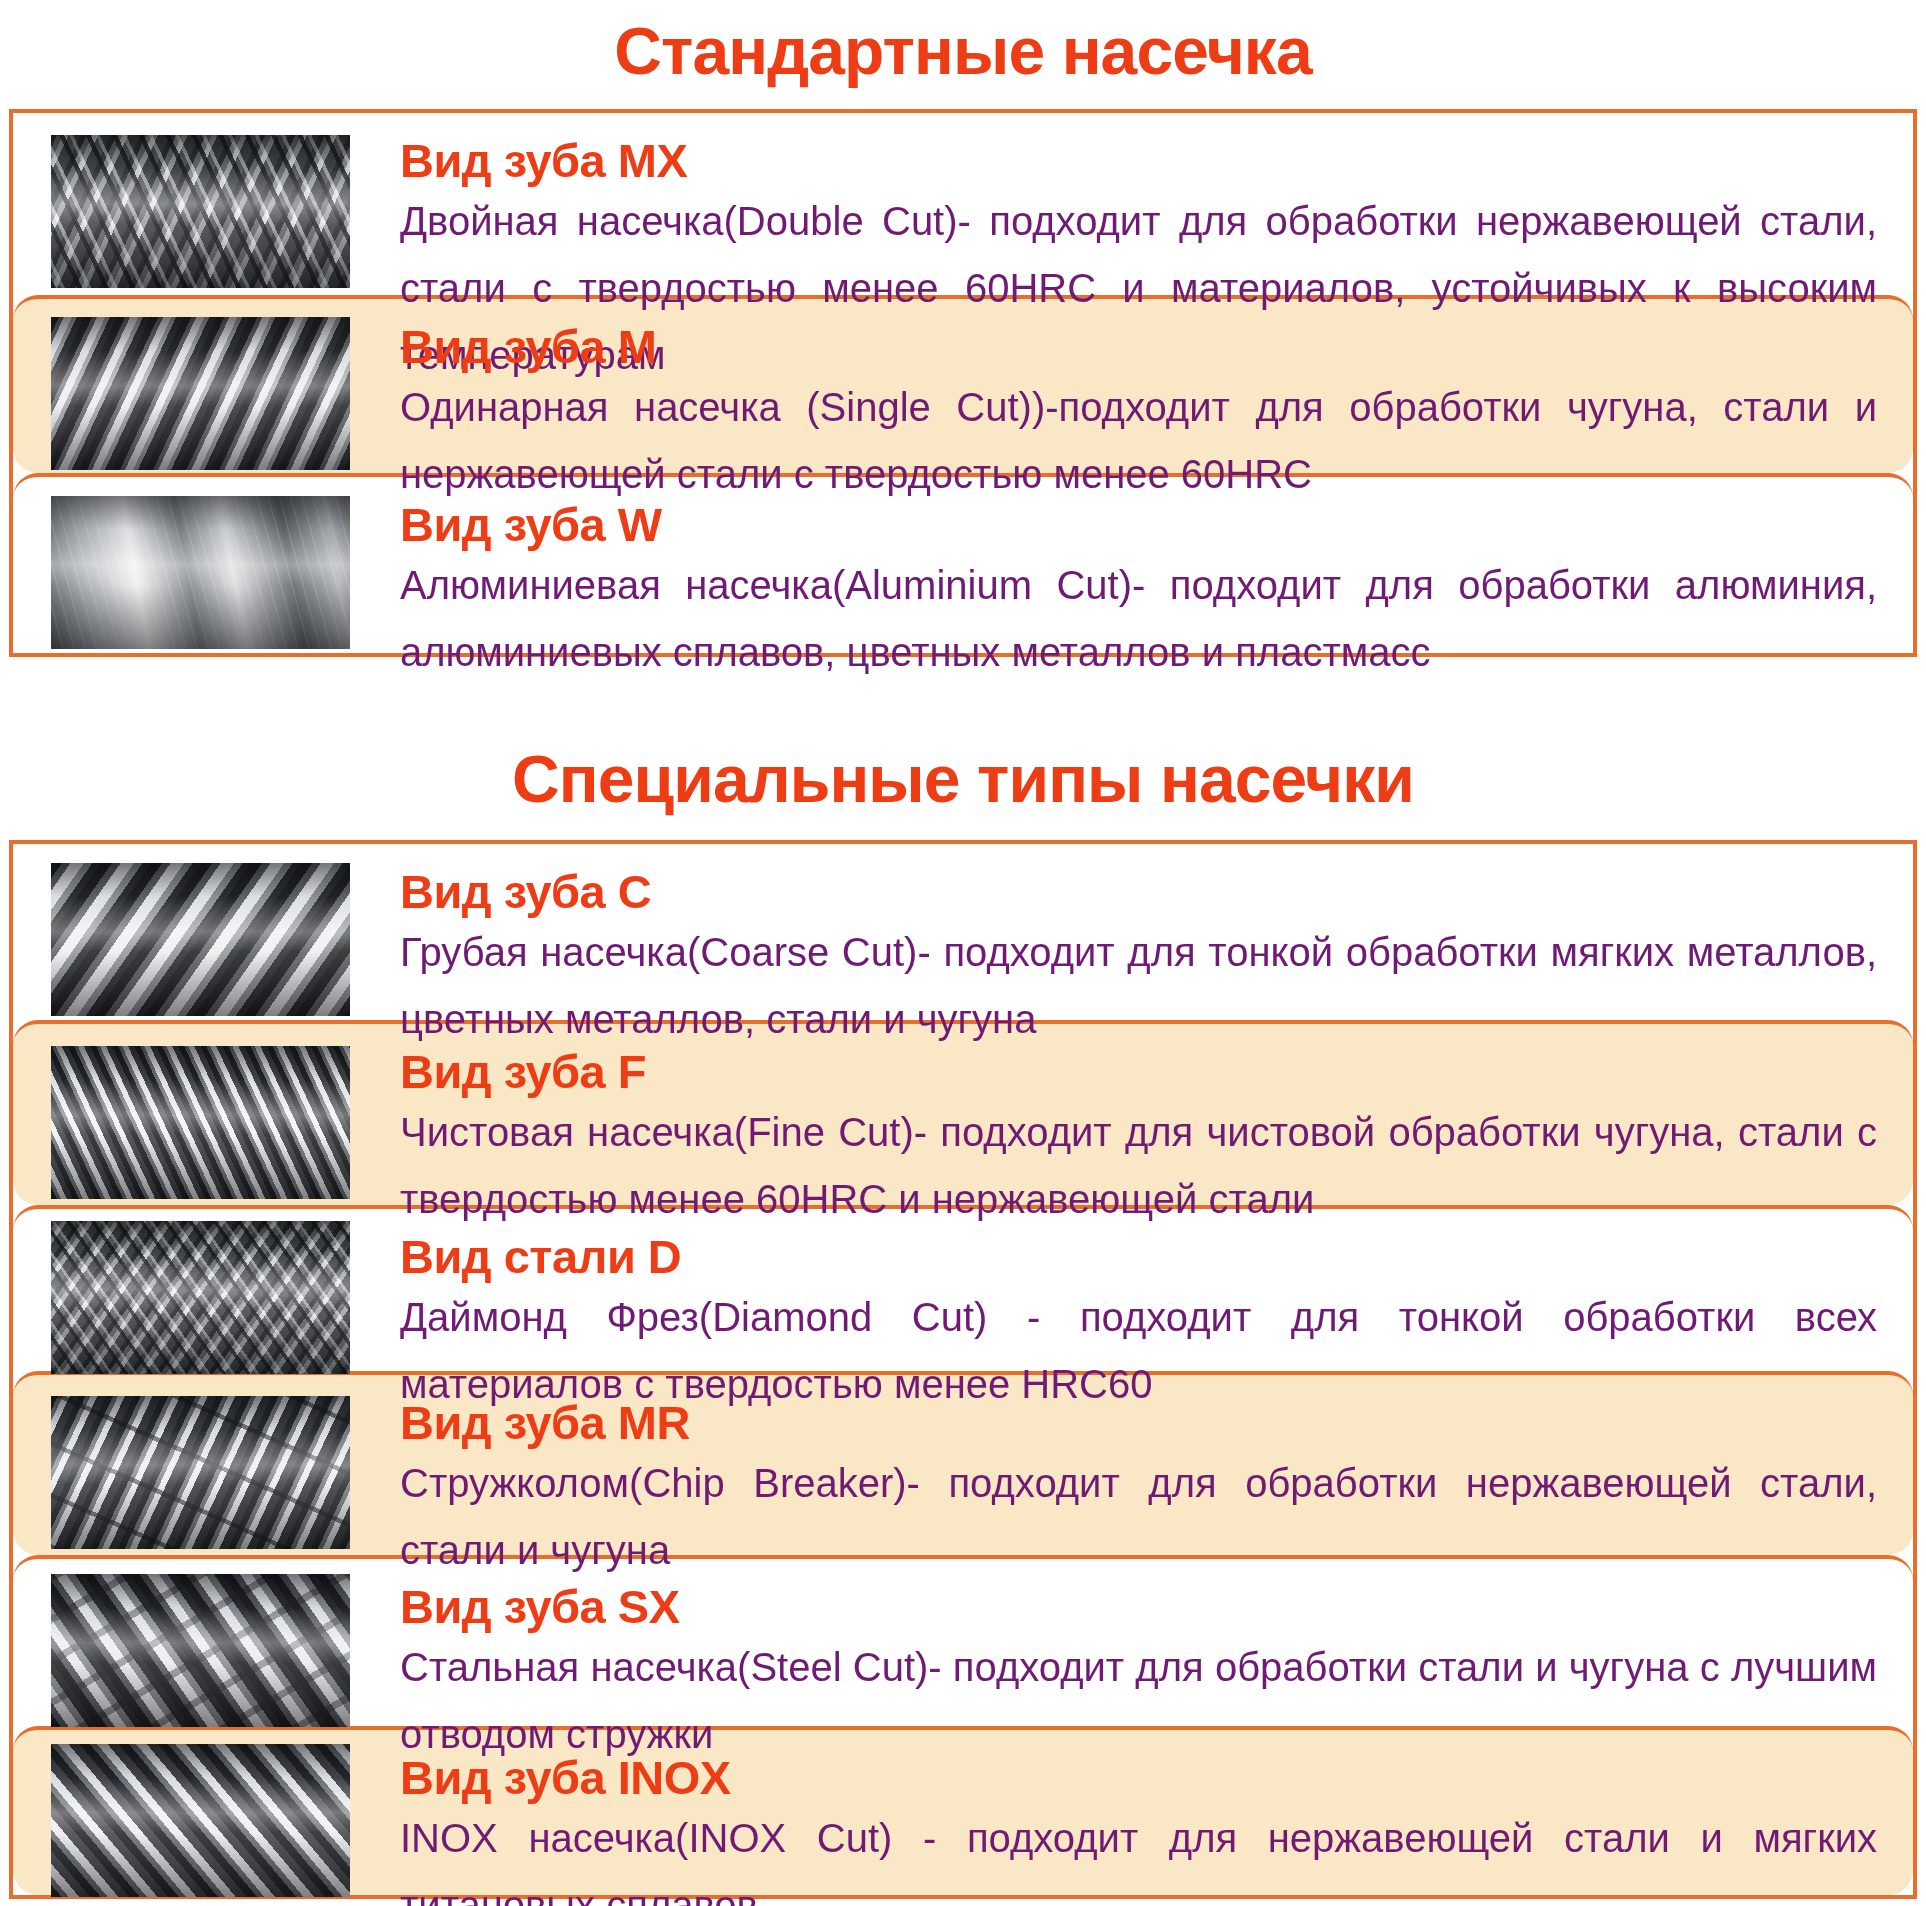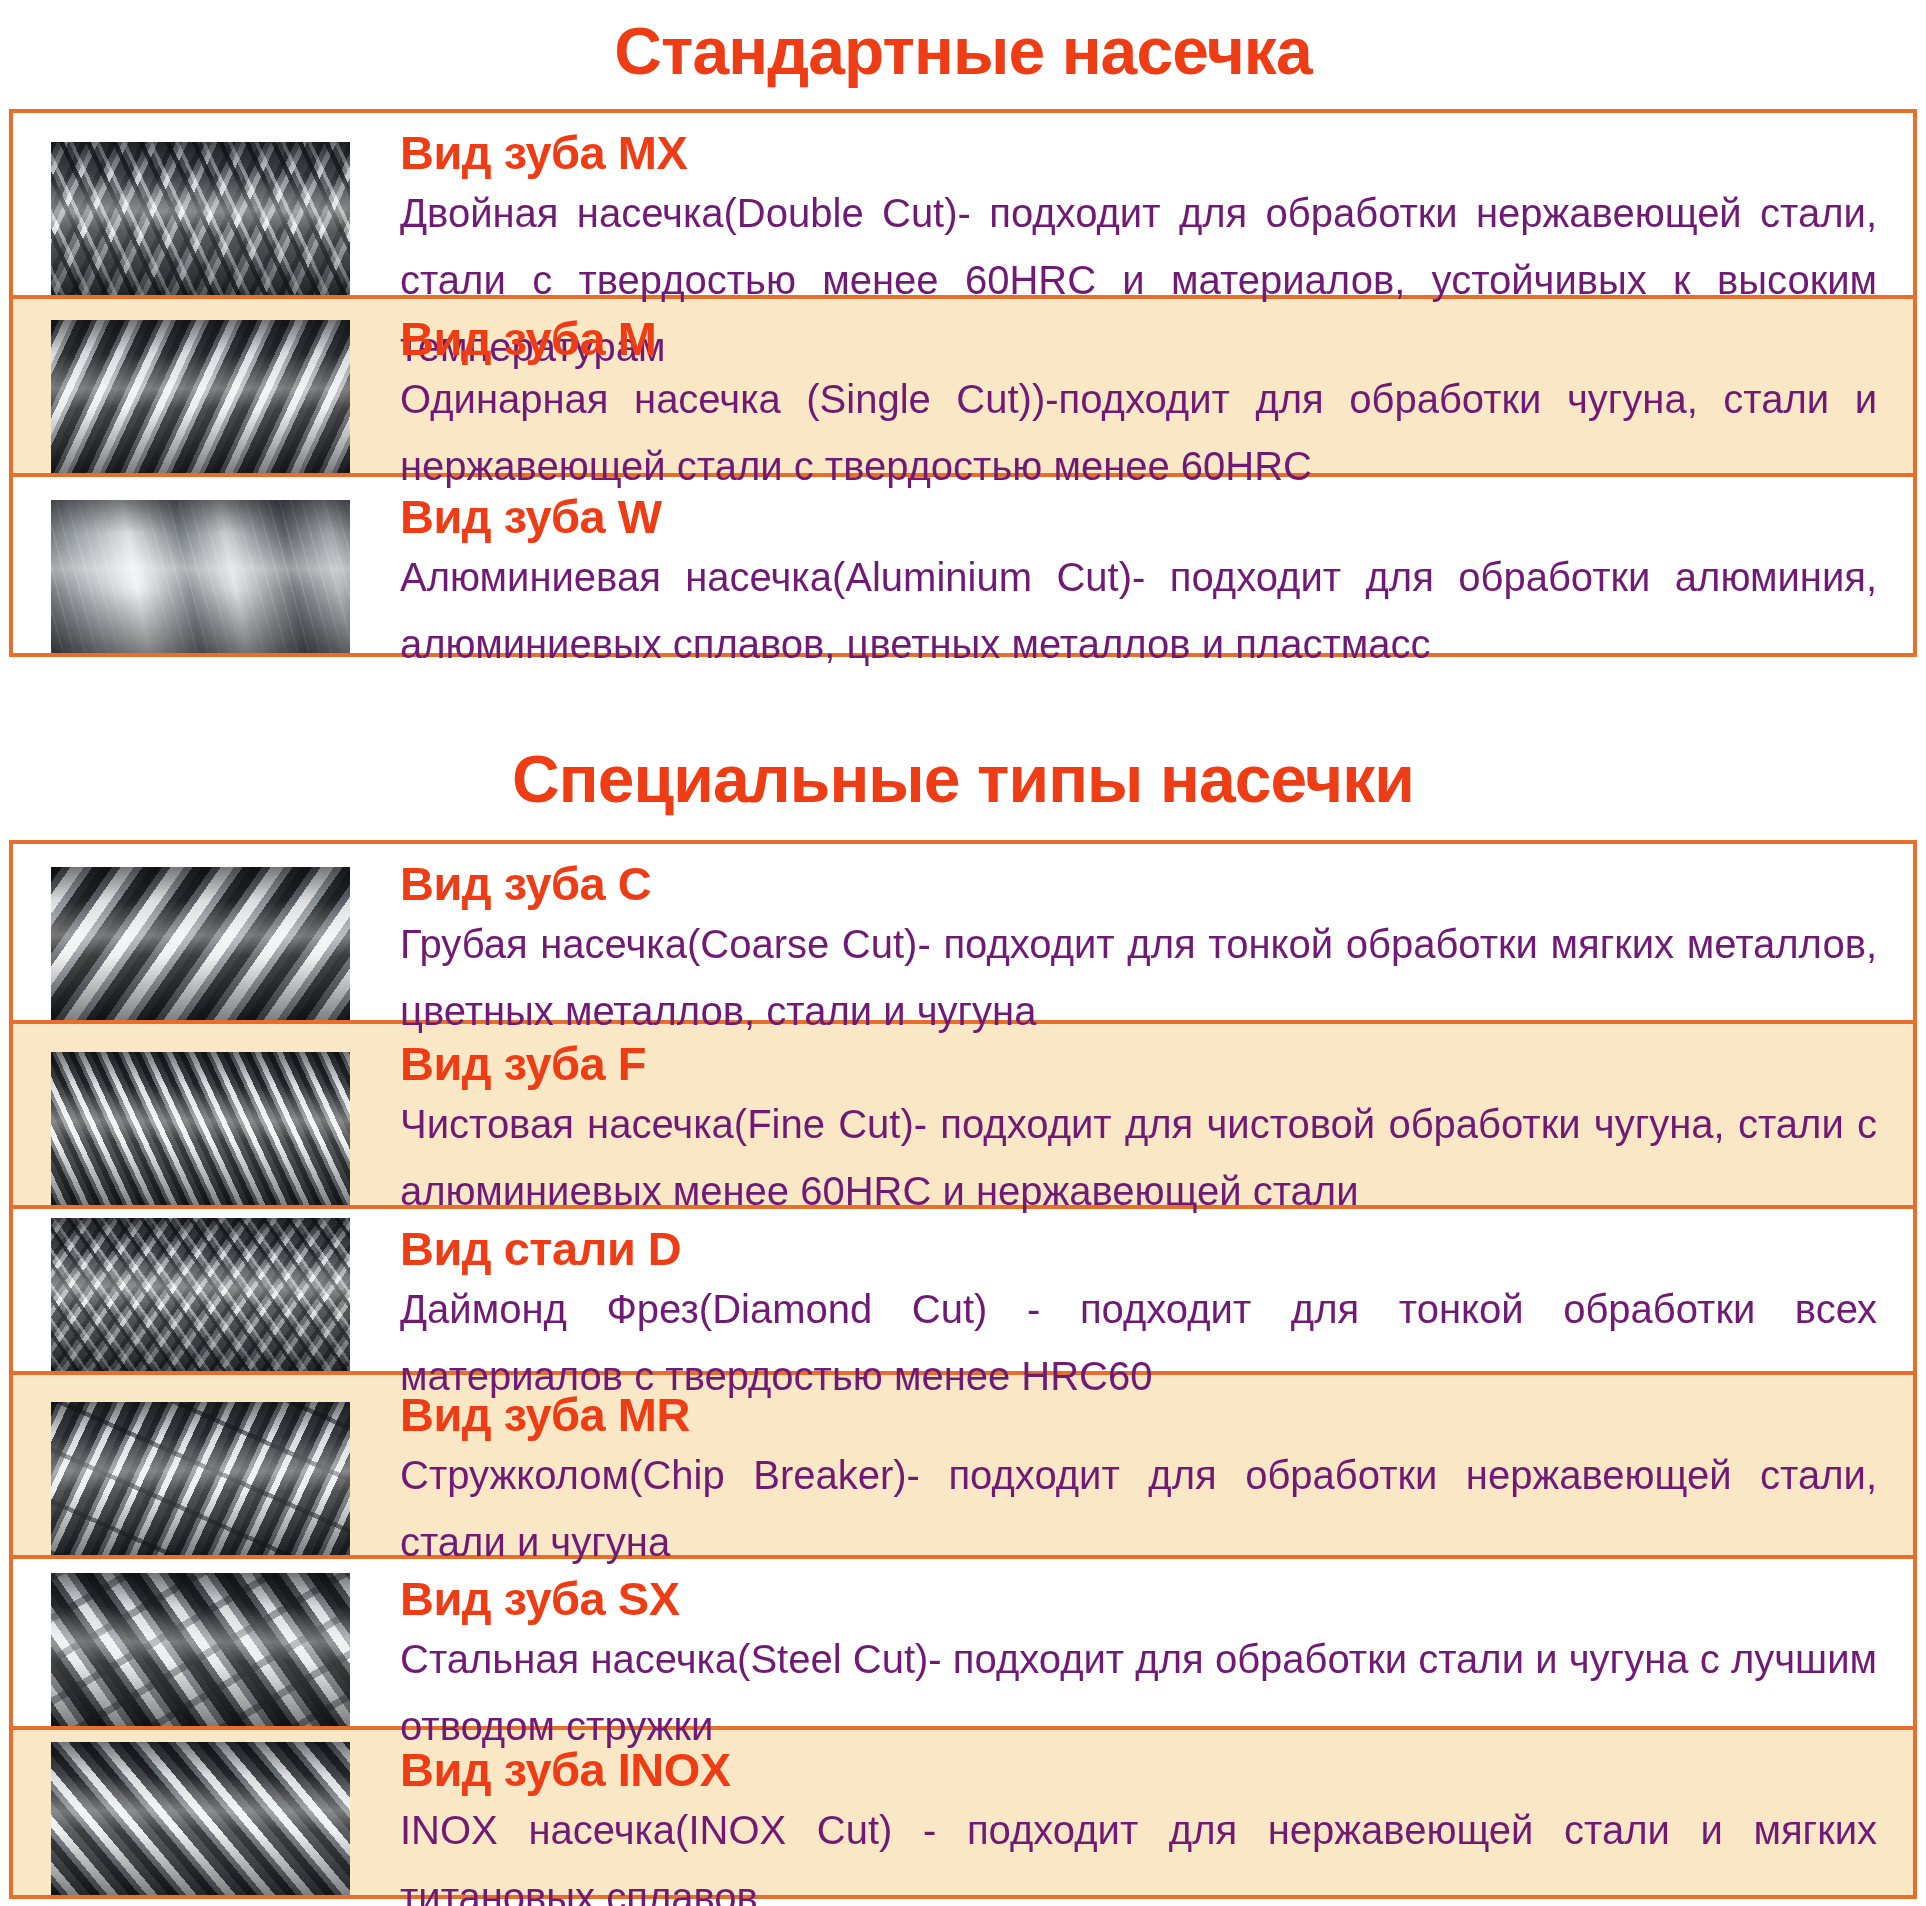--- a/index.html
+++ b/index.html
@@ -24,24 +24,25 @@
   }
   .section-standard .section-title { padding: 12.6px 0 20px 0; }
   .section-special  .section-title { padding: 56px 0 23.4px 0; margin-top: 28px; }
 
   .cut-table {
     margin: 0 9px;
     border: 4.5px solid #E76F2B;
   }
   .cut-row {
     display: flex;
-    align-items: flex-end;
-    padding: 8px 36px 0 38px;
+    align-items: center;
+    padding: 16px 36px 0 38px;
     background: #ffffff;
     box-sizing: border-box;
+    border-radius: 25px;
   }
   .cut-row + .cut-row { border-top: 4.5px solid #E76F2B; }
   .cut-row.alt { background: #F9E7C5; }
 
   
   .section-standard .cut-row:nth-child(1) { height: 182px; }
   .section-standard .cut-row:nth-child(2) { height: 178px; }
   .section-standard .cut-row:nth-child(3) { height: 180px; }
   .section-special  .cut-row:nth-child(1) { height: 176px; }
   .section-special  .cut-row:nth-child(2) { height: 185px; }
@@ -174,21 +175,21 @@
         <div class="row-text">
           <div class="row-heading">Вид зуба C</div>
           <p class="row-desc">Грубая насечка(Coarse Cut)- подходит для тонкой обработки мягких металлов, цветных металлов, стали и чугуна</p>
         </div>
       </div>
 
       <div class="cut-row alt">
         <div class="burr-img" data-texture="fine-cut"></div>
         <div class="row-text">
           <div class="row-heading">Вид зуба F</div>
-          <p class="row-desc">Чистовая насечка(Fine Cut)- подходит для чистовой обработки чугуна, стали с алюминиевых менее 60HRC и нержавеющей стали</p>
+          <p class="row-desc">Чистовая насечка(Fine Cut)- подходит для чистовой обработки чугуна, стали с твердостью менее 60HRC и нержавеющей стали</p>
         </div>
       </div>
 
       <div class="cut-row">
         <div class="burr-img" data-texture="diamond-cut"></div>
         <div class="row-text">
           <div class="row-heading">Вид стали D</div>
           <p class="row-desc">Даймонд Фрез(Diamond Cut) - подходит для тонкой обработки всех материалов с твердостью менее HRC60</p>
         </div>
       </div>

